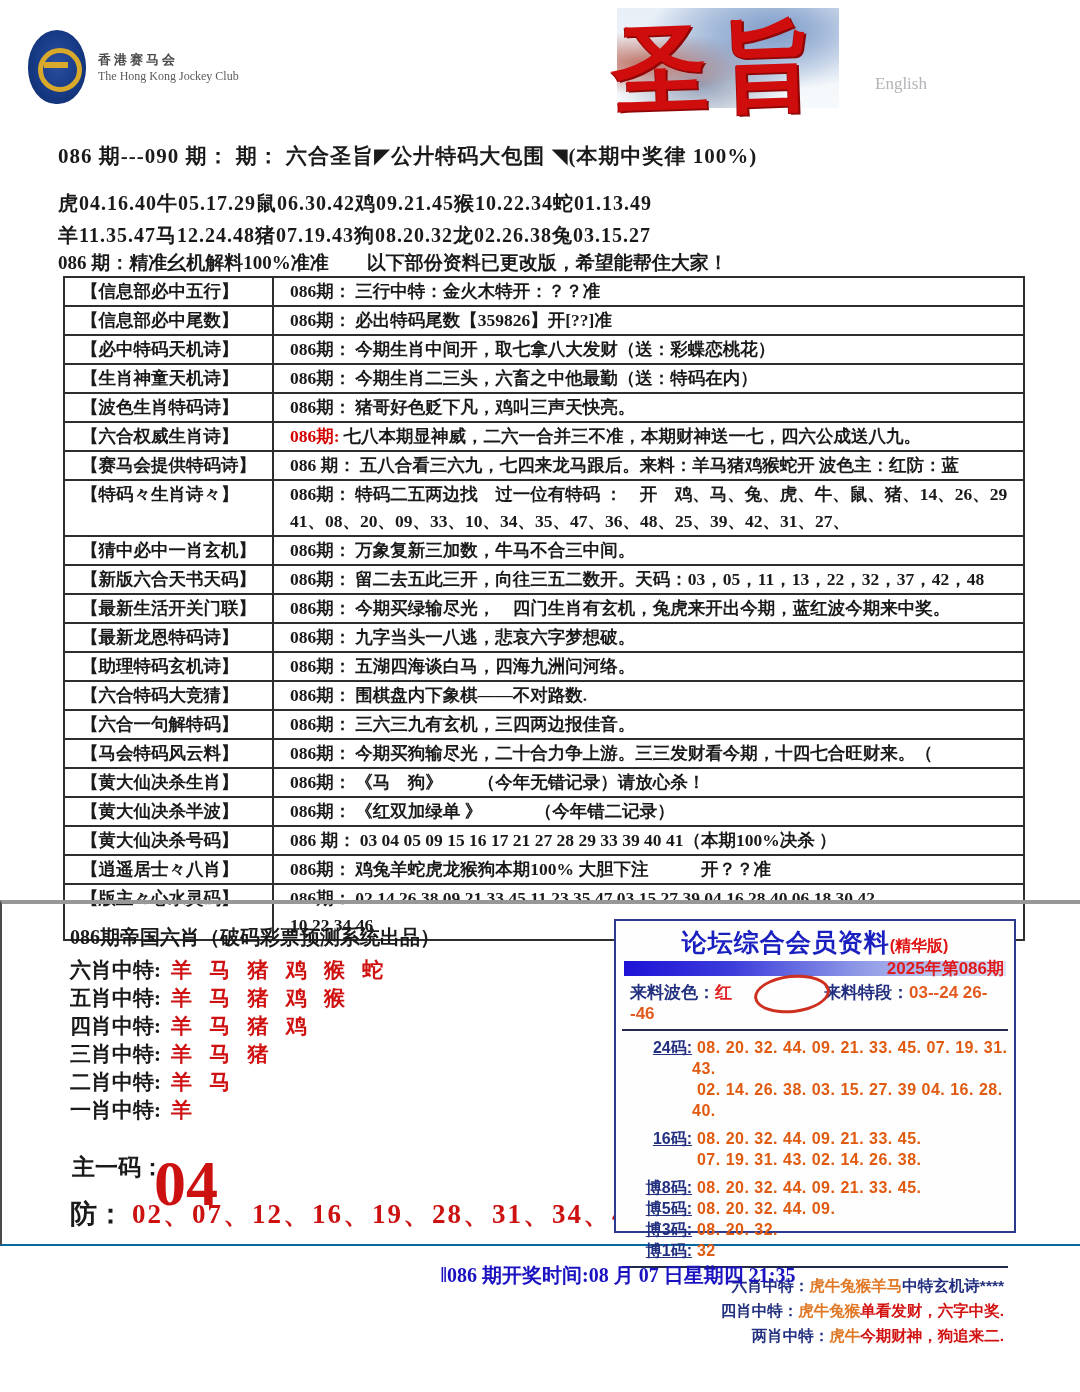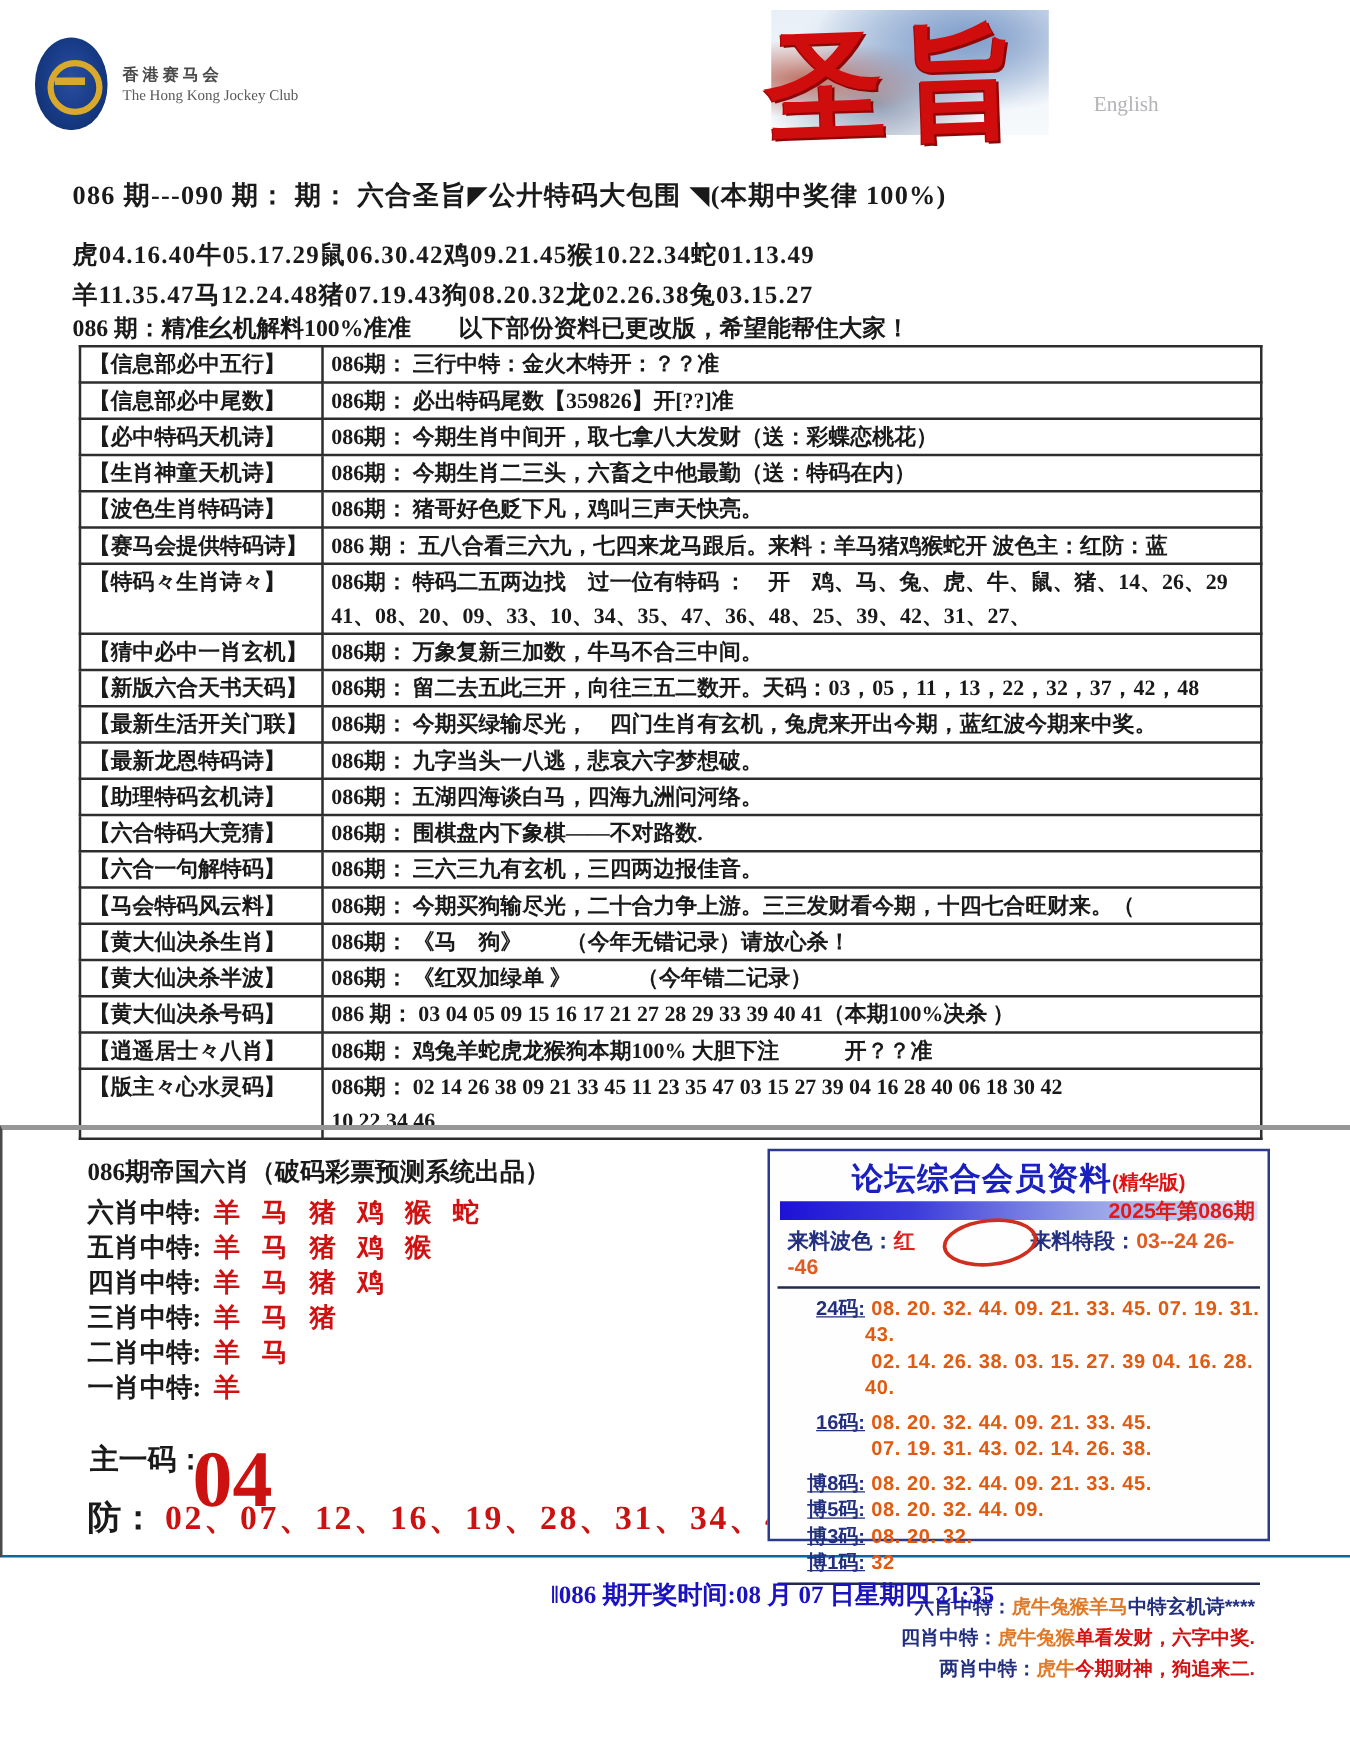--- a/index.html
+++ b/index.html
@@ -30,21 +30,21 @@
     text-shadow:2px 2px 0 #8f0606,-1px 1px 0 #a50808;}
   .english-link{position:absolute;left:875px;top:74px;font-size:17px;color:#b3b3b8;
     font-family:Liberation Serif, serif;}
   
   .main-title{position:absolute;left:58px;top:142px;font-size:21px;font-weight:bold;letter-spacing:1px;}
   .zodiac-line1{position:absolute;left:58px;top:190px;font-size:20px;font-weight:bold;letter-spacing:1px;}
   .zodiac-line2{position:absolute;left:58px;top:222px;font-size:20px;font-weight:bold;letter-spacing:1px;}
   .note-line{position:absolute;left:58px;top:250px;font-size:19px;font-weight:bold;}
   
   .main-table{position:absolute;left:63px;top:276px;width:947px;border-collapse:collapse;}
-  .main-table td{border:2px solid #2e2e2e;padding:0 6px;font-size:17.5px;font-weight:bold;line-height:27px;vertical-align:top;}
+  .main-table td{border:2px solid #2e2e2e;padding:0 16px;font-size:17.5px;font-weight:bold;line-height:27px;vertical-align:top;}
   .main-table td.lbl{width:180px;white-space:nowrap;}
   .main-table td.val{white-space:nowrap;overflow:visible;}
   .main-table .period{margin-right:4px;}
   .main-table .period.red{color:#d40000;}
   .main-table .second-line{line-height:27px;}
   
   .bottom-box{position:absolute;left:0;top:900px;width:1079px;height:340px;
     border-top:4px solid #979797;border-bottom:2px solid #0369a1;border-left:2px solid #4a4a4a;}
   .imperial-title{position:absolute;left:68px;top:20px;font-size:20px;font-weight:bold;}
   .imperial-lines{position:absolute;left:68px;top:52px;}
@@ -120,20 +120,24 @@
       </tr>
       <tr>
         <td class="lbl">【生肖神童天机诗】</td>
         <td class="val"><span class="period">086期：</span>今期生肖二三头，六畜之中他最勤（送：特码在内）</td>
       </tr>
       <tr>
         <td class="lbl">【波色生肖特码诗】</td>
         <td class="val"><span class="period">086期：</span>猪哥好色贬下凡，鸡叫三声天快亮。</td>
       </tr>
       <tr>
+        <td class="lbl">【六合权威生肖诗】</td>
+        <td class="val"><span class="period red">086期:</span>七八本期显神威，二六一合并三不准，本期财神送一七，四六公成送八九。</td>
+      </tr>
+      <tr>
         <td class="lbl">【赛马会提供特码诗】</td>
         <td class="val"><span class="period">086 期：</span>五八合看三六九，七四来龙马跟后。来料：羊马猪鸡猴蛇开 波色主：红防：蓝</td>
       </tr>
       <tr>
         <td class="lbl">【特码々生肖诗々】</td>
         <td class="val"><span class="period">086期：</span>特码二五两边找　过一位有特码 ：　开　鸡、马、兔、虎、牛、鼠、猪、14、26、29<div class="second-line">41、08、20、09、33、10、34、35、47、36、48、25、39、42、31、27、</div></td>
       </tr>
       <tr>
         <td class="lbl">【猜中必中一肖玄机】</td>
         <td class="val"><span class="period">086期：</span>万象复新三加数，牛马不合三中间。</td>

